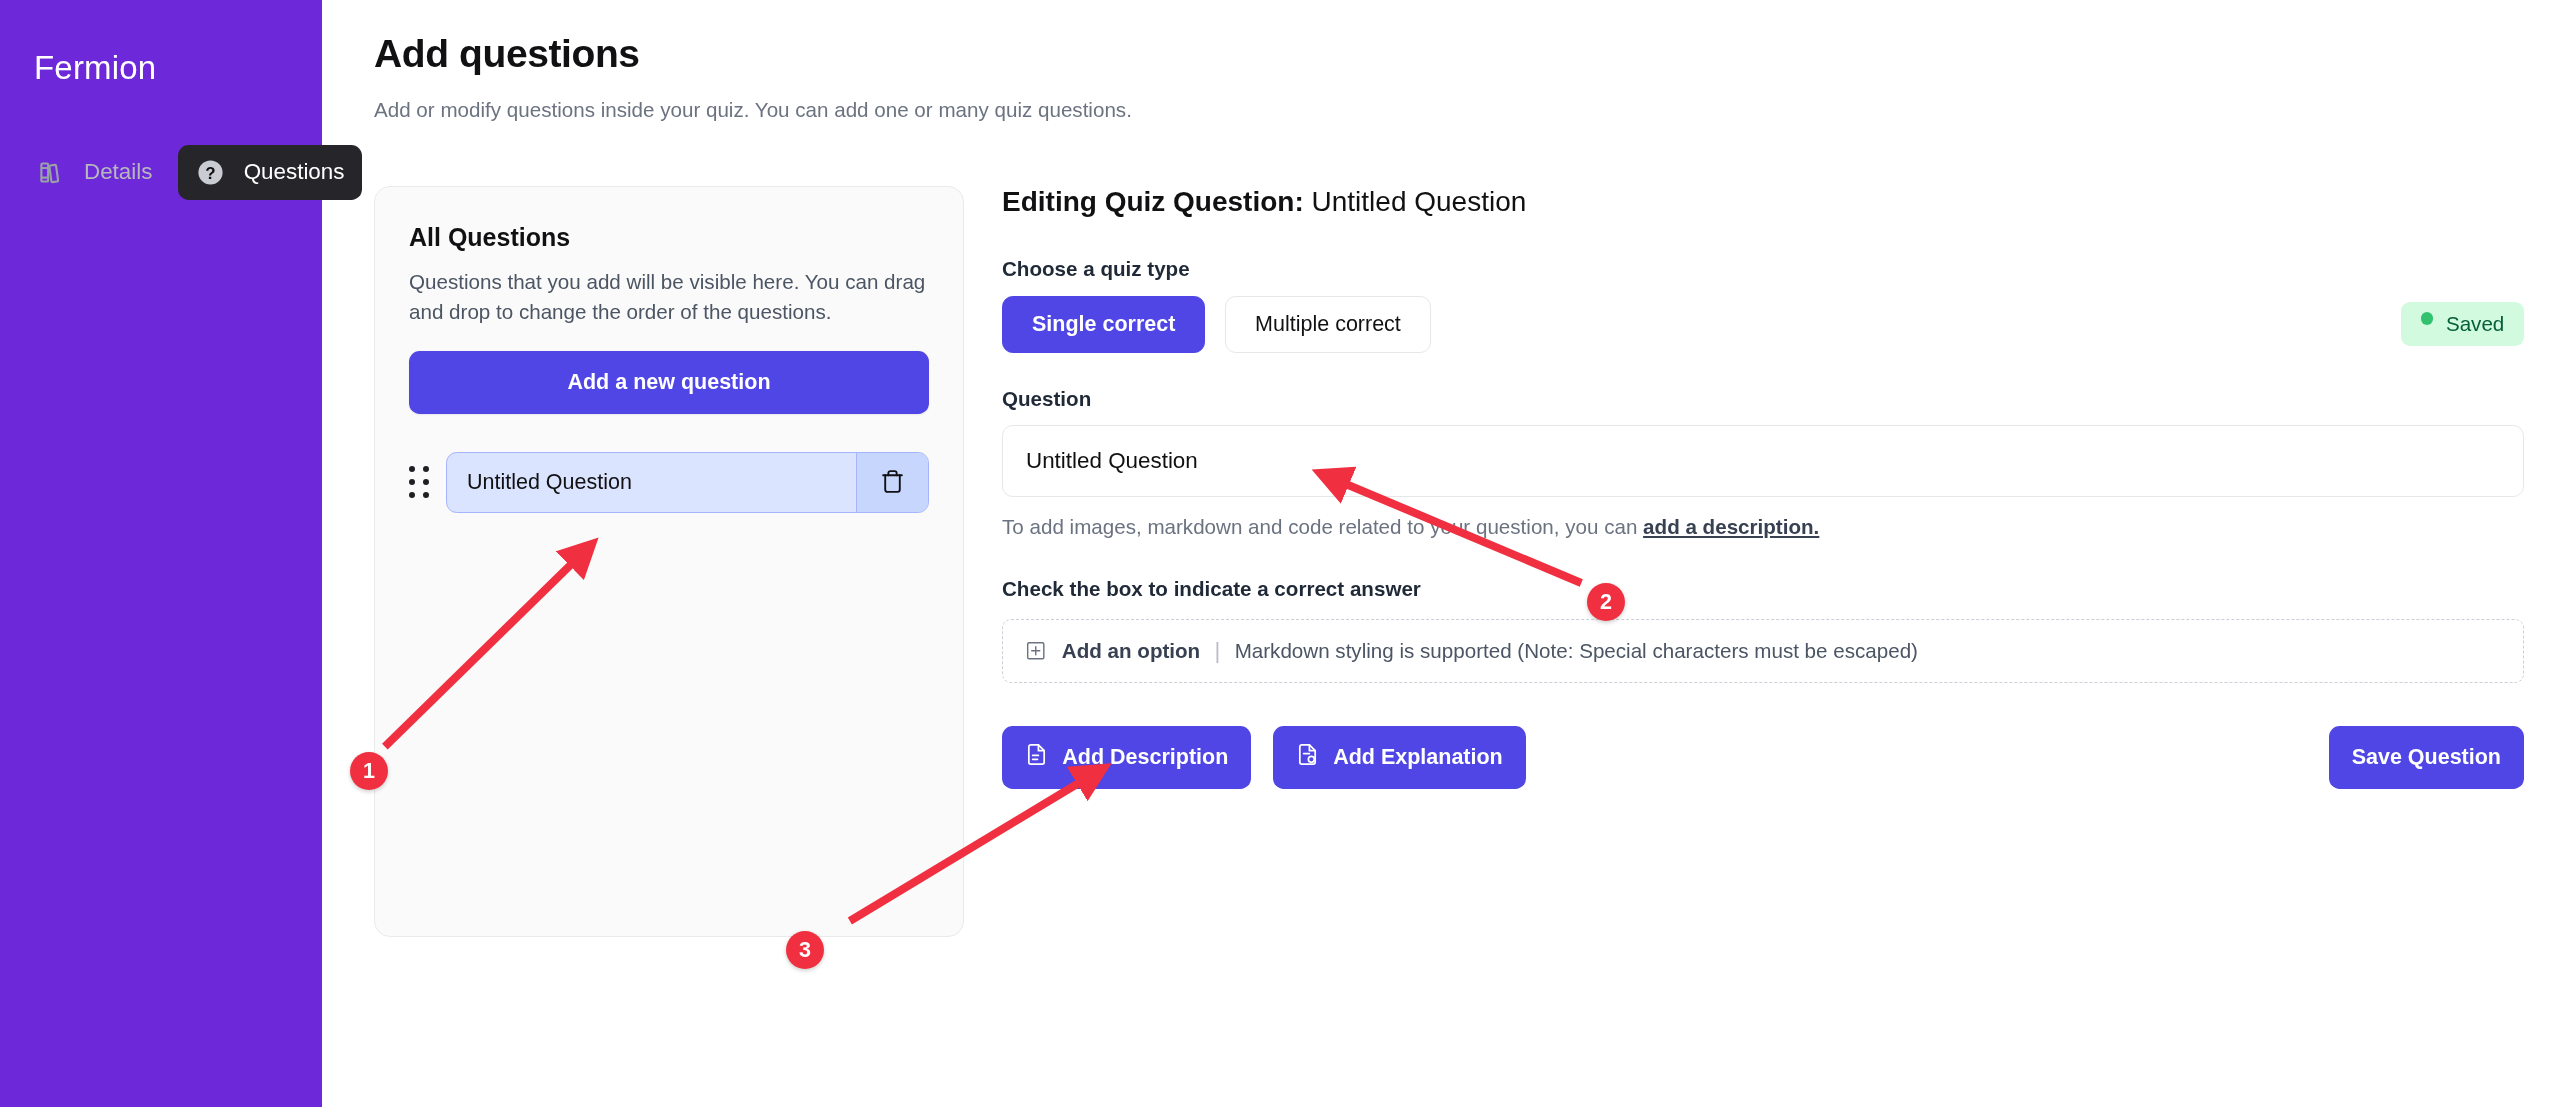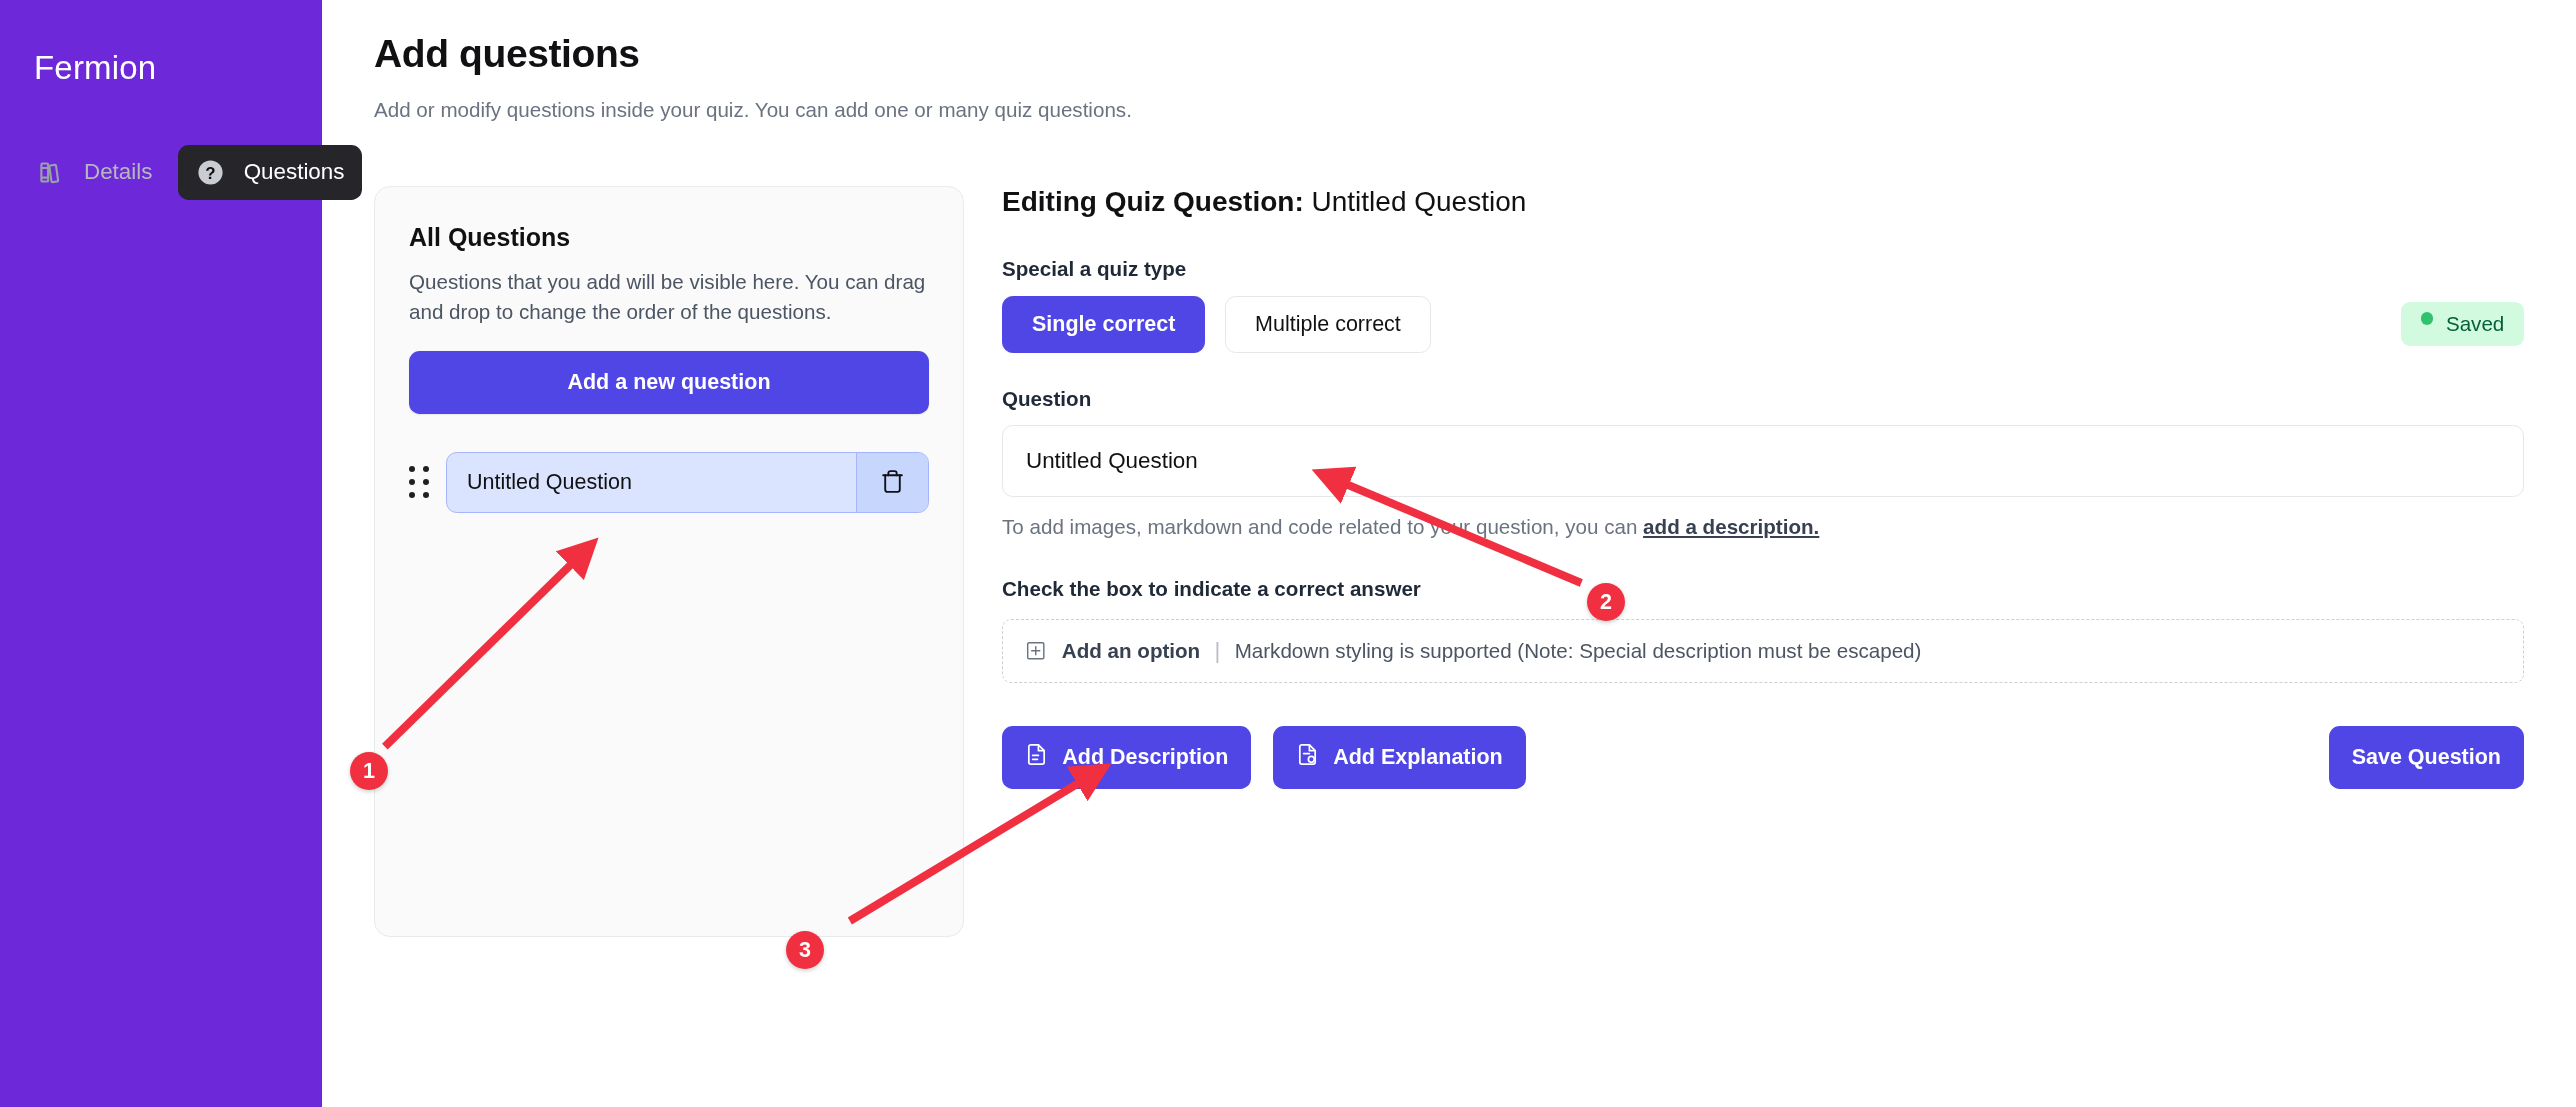--- a/index.html
+++ b/index.html
@@ -237,21 +237,21 @@
           <span class="saved-dot"></span>
           <span>Saved</span>
         </div>
 
         <div class="editor-title">
           <b>Editing Quiz Question:</b>
           <span>Untitled Question</span>
         </div>
 
         <div class="sec-quiztype">
-          <div class="field-label">Special a quiz type</div>
+          <div class="field-label">Choose a quiz type</div>
           <div class="type-btns">
             <button class="type-btn on">Single correct</button>
             <button class="type-btn off">Multiple correct</button>
           </div>
         </div>
 
         <div class="sec-question">
           <div class="field-label">Question</div>
           <input class="q-input" type="text" value="Untitled Question" style="">
           <div class="q-hint">
@@ -264,21 +264,21 @@
           <div class="opt-add">
             <span class="opt-ico">
               <svg width="21.5" height="21.5" viewBox="0 0 24 24" fill="none" stroke="#6b7280" stroke-width="1.6" stroke-linecap="round">
                 <rect x="3" y="3" width="18" height="18" rx="1.5"></rect>
                 <line x1="12" y1="7.5" x2="12" y2="16.5"></line>
                 <line x1="7.5" y1="12" x2="16.5" y2="12"></line>
               </svg>
             </span>
             <span class="opt-strong">Add an option</span>
             <span class="opt-sep">|</span>
-            <span class="opt-note">Markdown styling is supported (Note: Special description must be escaped)</span>
+            <span class="opt-note">Markdown styling is supported (Note: Special characters must be escaped)</span>
           </div>
         </div>
 
         <div class="actions">
           <button class="btn-purple">
             <span>
               <svg width="23" height="23" viewBox="0 0 24 24" fill="none" stroke="#ffffff" stroke-width="1.8" stroke-linecap="round" stroke-linejoin="round">
                 <path d="M14 2H6a2 2 0 0 0-2 2v16a2 2 0 0 0 2 2h12a2 2 0 0 0 2-2V8z"></path>
                 <polyline points="14 2 14 8 20 8"></polyline>
                 <line x1="8" y1="13" x2="14" y2="13"></line>

